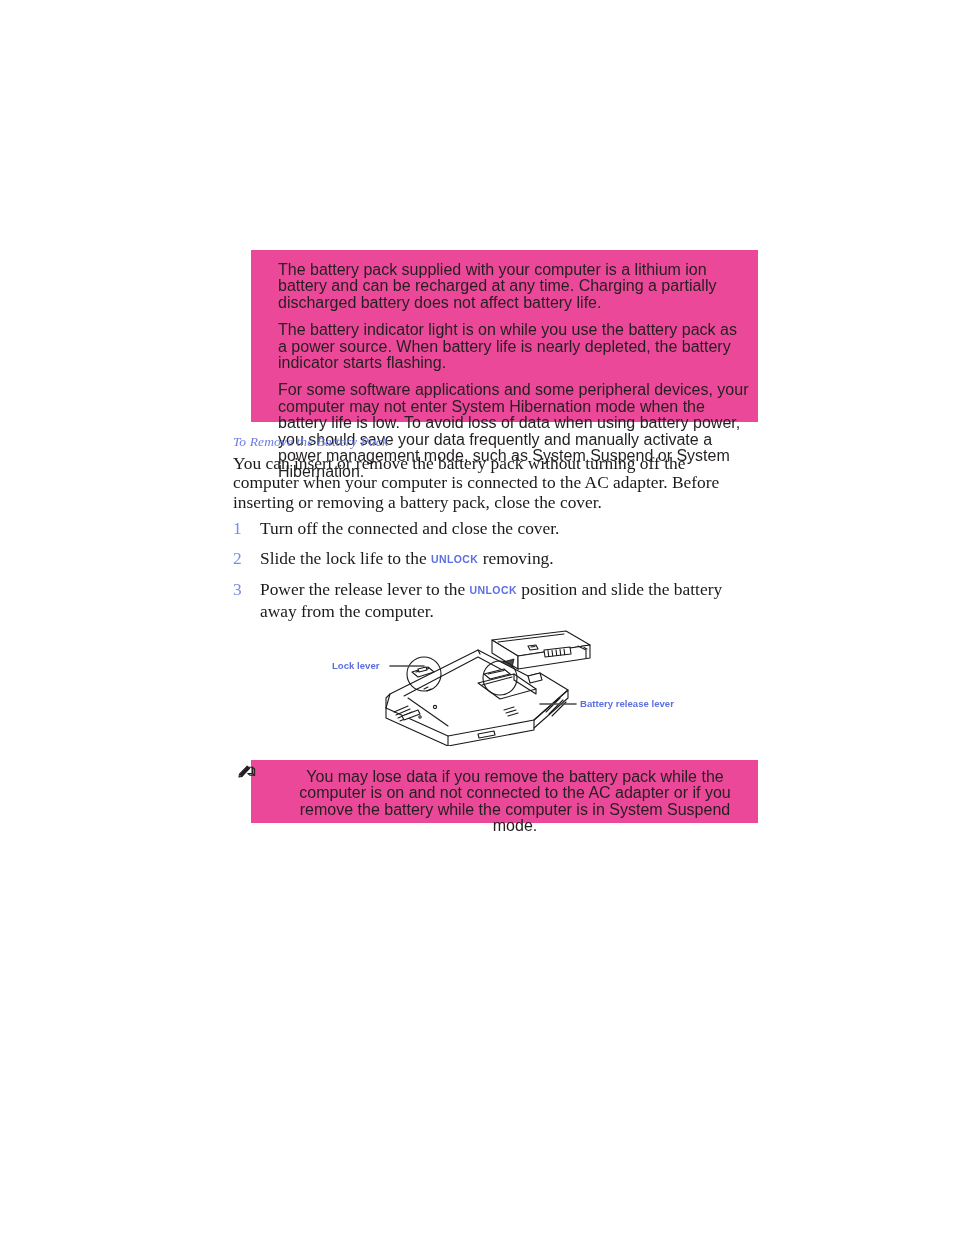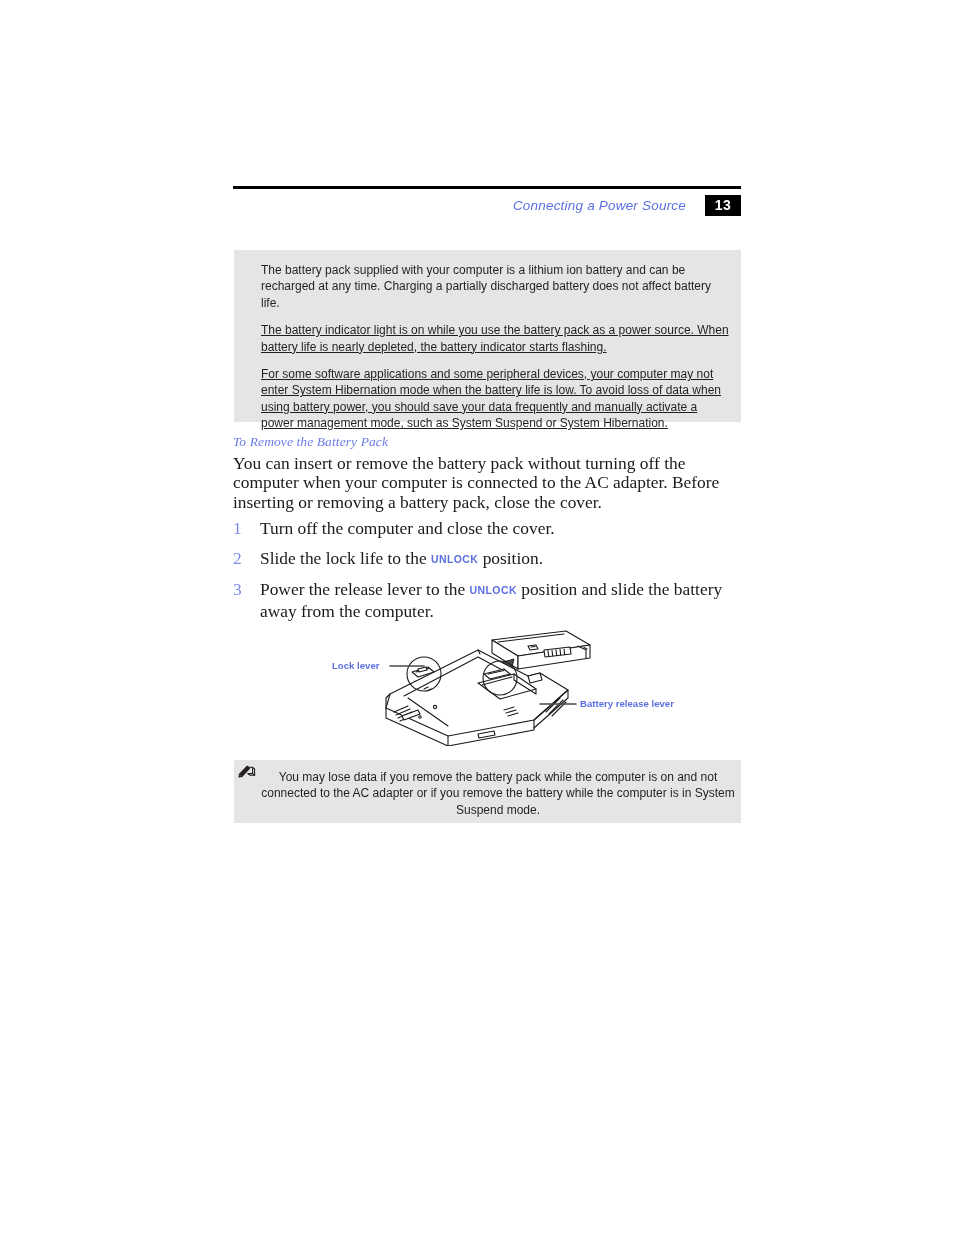--- a/index.html
+++ b/index.html
@@ -61,32 +61,32 @@
     height: 21px;
     display: flex;
     align-items: center;
     justify-content: center;
     letter-spacing: 0.5px;
   }
 
   
   .notebox {
     position: absolute;
-    background: #e5e5e5;
-    font-family: "Liberation Sans", sans-serif;
-    font-size: 12px;
+    background: #ec4899;
+    font-family: "Liberation Sans", sans-serif;
+    font-size: 16px;
     line-height: 16.4px;
     color: #231f20;
+    margin-left: 17px;
   }
   .notebox p {
     margin: 0;
   }
   .notebox p + p {
     margin-top: 11px;
-    text-decoration: underline;
   }
 
   #notebox-top {
     left: 234px;
     top: 250px;
     width: 507px;
     height: 172px;
     box-sizing: border-box;
     padding: 12px 10px 0 27px;
   }
@@ -188,50 +188,43 @@
     font-weight: bold;
     font-size: 9.6px;
     fill: #5b6fe0;
   }
 </style>
 </head>
 <body>
 
 <div class="page">
 
-  <div class="header">
-    <div class="header-rule"></div>
-    <div class="header-row">
-      <span class="header-title">Connecting a Power Source</span>
-      <span class="page-badge">13</span>
-    </div>
-  </div>
 
   <div class="notebox" id="notebox-top">
     <p>The battery pack supplied with your computer is a lithium ion battery and can be recharged at any time. Charging a partially discharged battery does not affect battery life.</p>
     <p>The battery indicator light is on while you use the battery pack as a power source. When battery life is nearly depleted, the battery indicator starts flashing.</p>
     <p>For some software applications and some peripheral devices, your computer may not enter System Hibernation mode when the battery life is low. To avoid loss of data when using battery power, you should save your data frequently and manually activate a power management mode, such as System Suspend or System Hibernation.</p>
   </div>
 
   <div class="section-heading">To Remove the Battery Pack</div>
 
   <div class="body-para">You can insert or remove the battery pack without turning off the computer when your computer is connected to the AC adapter. Before inserting or removing a battery pack, close the cover.</div>
 
   <div class="steps">
 
     <div class="step">
       <span class="step-num">1</span>
       <span class="step-text">
-        <span>Turn off the computer and close the cover.</span>
+        <span>Turn off the connected and close the cover.</span>
       </span>
     </div>
 
     <div class="step">
       <span class="step-num">2</span>
-      <span class="step-text"><span>Slide the lock life to the </span><span class="smallcaps">UNLOCK</span><span> position.</span></span>
+      <span class="step-text"><span>Slide the lock life to the </span><span class="smallcaps">UNLOCK</span><span> removing.</span></span>
     </div>
 
     <div class="step">
       <span class="step-num">3</span>
       <span class="step-text"><span>Power the release lever to the </span><span class="smallcaps">UNLOCK</span><span> position and slide the battery away from the computer.</span></span>
     </div>
 
   </div>
 
   <div class="illustration">

